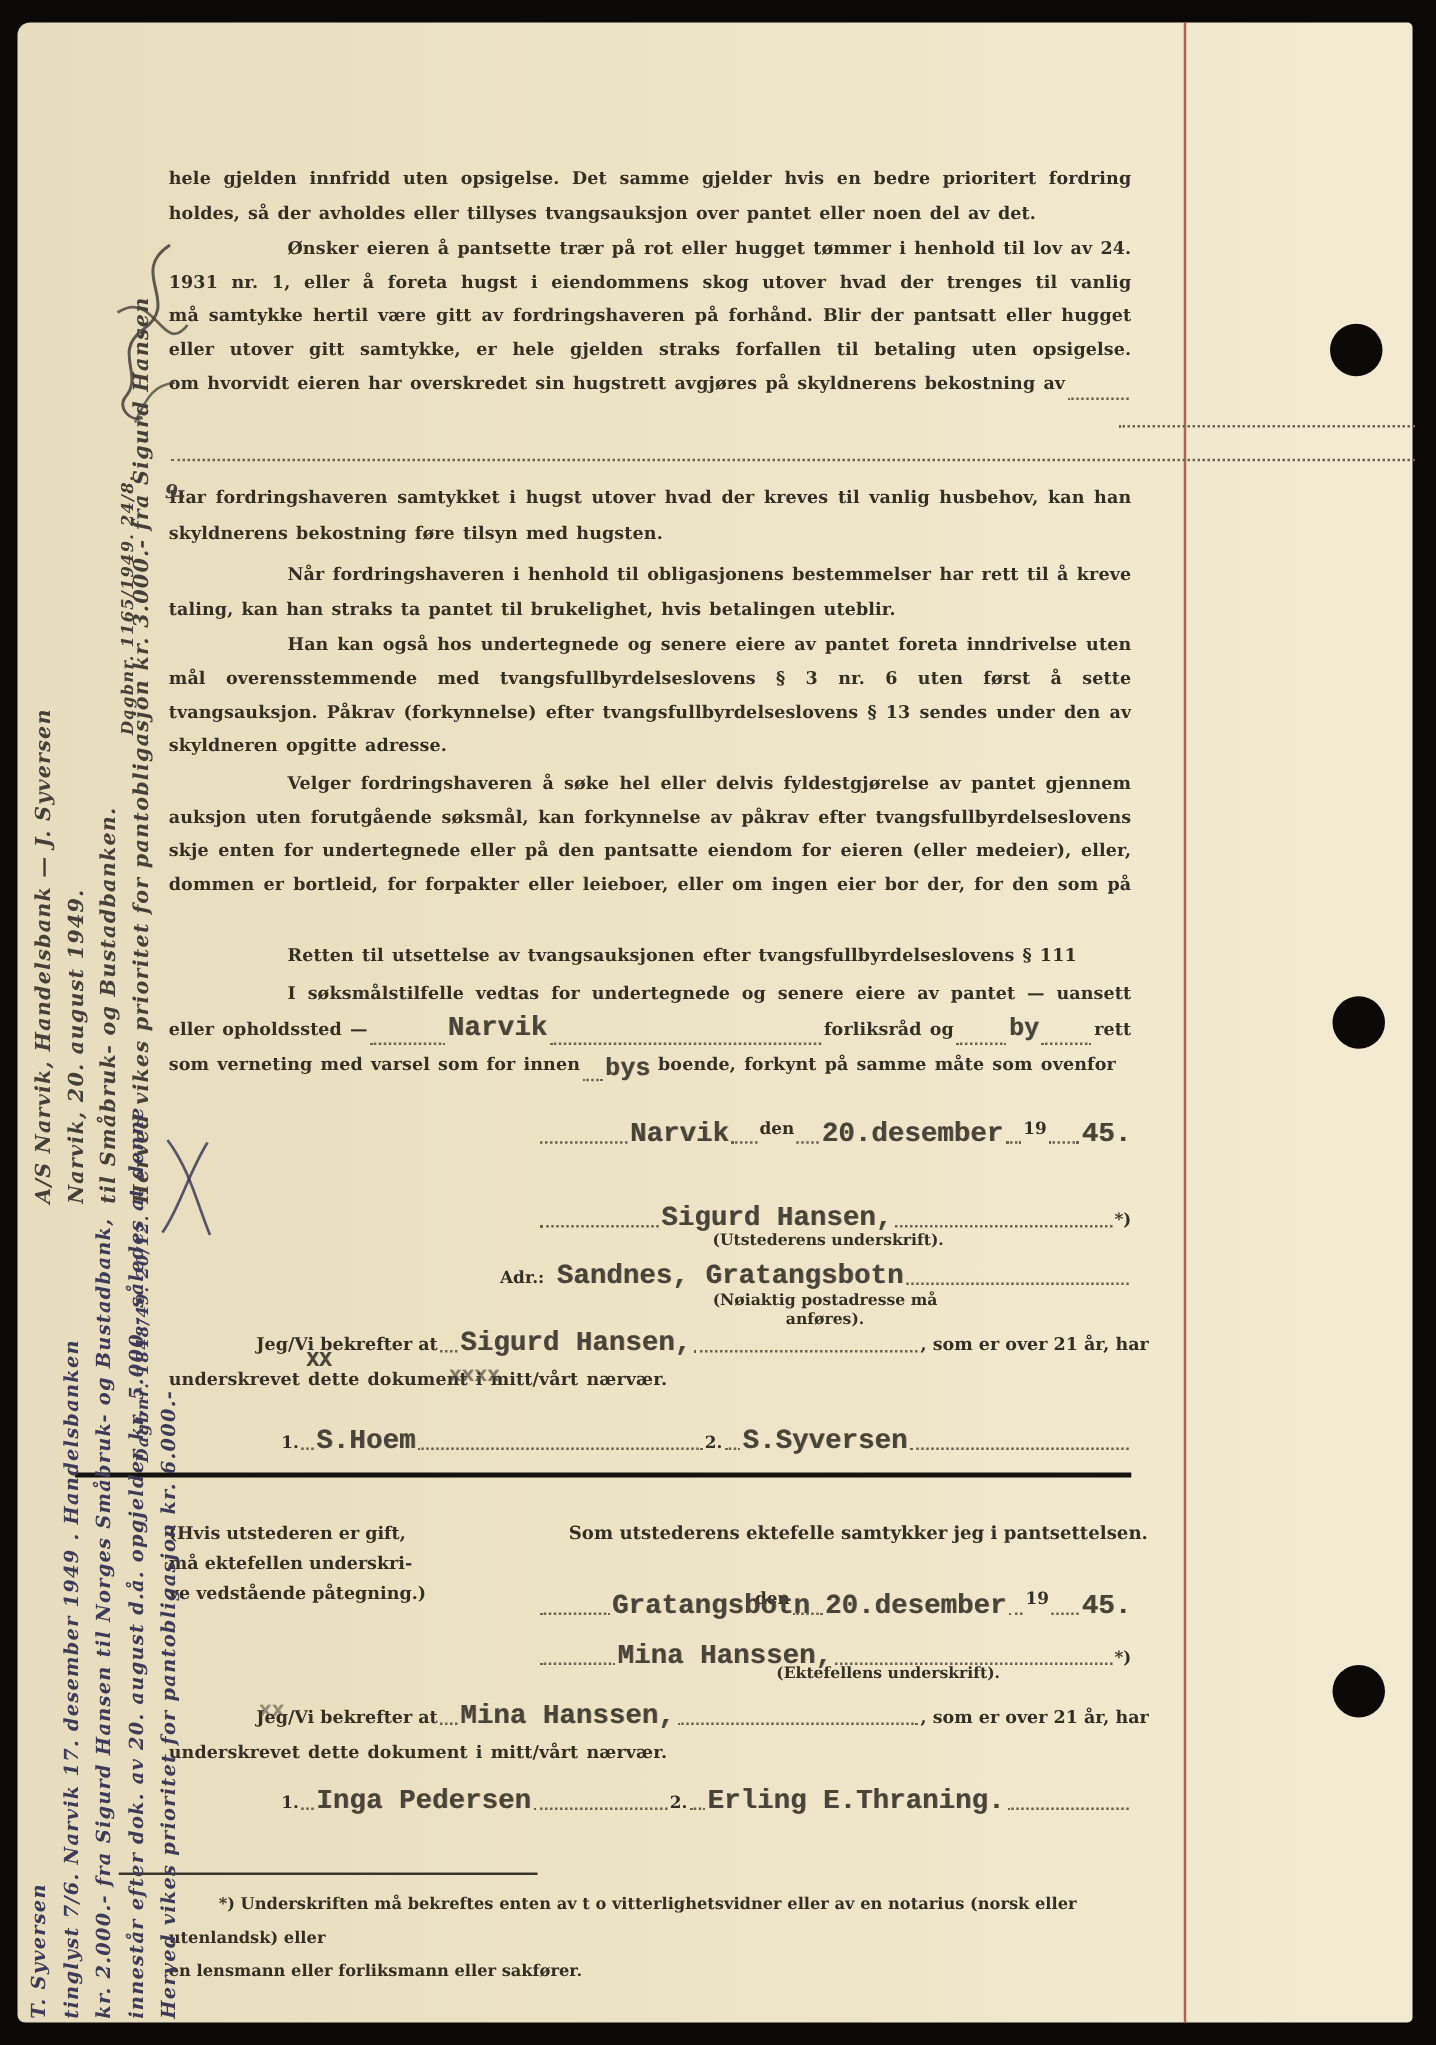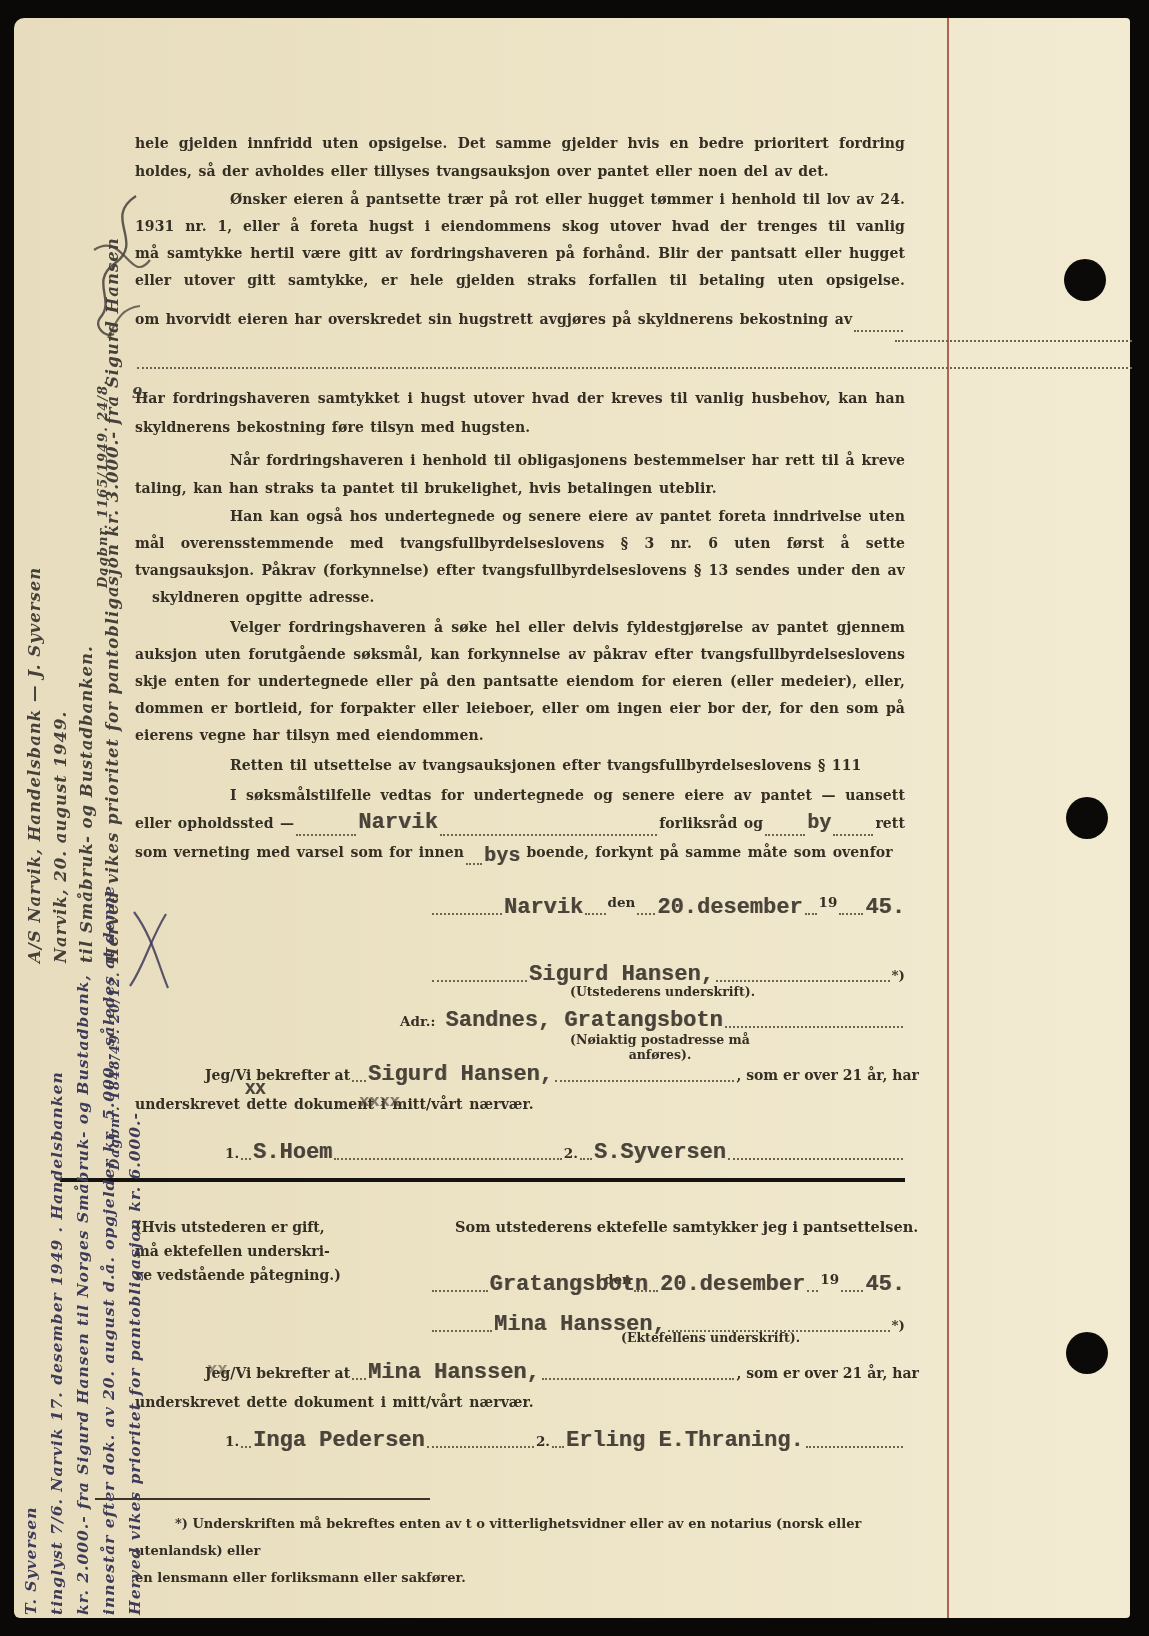--- a/index.html
+++ b/index.html
@@ -49,40 +49,39 @@
     <div class="hole" style="left:1050px;top:241px;"></div>
     <div class="hole" style="left:1052px;top:779px;"></div>
     <div class="hole" style="left:1052px;top:1314px;"></div>
 
     <div class="line" style="top:113px;">hele gjelden innfridd uten opsigelse.  Det samme gjelder hvis en bedre prioritert fordring mislig-</div>
     <div class="line left" style="top:141px;">holdes, så der avholdes eller tillyses tvangsauksjon over pantet eller noen del av det.</div>
     <div class="line ind" style="top:169px;">Ønsker eieren å pantsette trær på rot eller hugget tømmer i henhold til lov av 24. juni</div>
     <div class="line" style="top:196px;">1931 nr. 1, eller å foreta hugst i eiendommens skog utover hvad der trenges til vanlig husbehov,</div>
     <div class="line" style="top:223px;">må samtykke hertil være gitt av fordringshaveren på forhånd.  Blir der pantsatt eller hugget uten</div>
     <div class="line" style="top:250px;">eller utover gitt samtykke, er hele gjelden straks forfallen til betaling uten opsigelse.  Spørsmålet</div>
-    <div class="line flexline" style="top:277px;margin-top:12px;">
+    <div class="line flexline" style="top:277px;">
       <span>om hvorvidt eieren har overskredet sin hugstrett avgjøres på skyldnerens bekostning av</span>
       <span class="dots grow"></span>
     </div>
     <div class="dots" style="position:absolute;left:879px;top:320px;width:237px;"></div>
     <div class="dots" style="position:absolute;left:121px;top:347px;width:995px;"></div>
 
     <div class="line" style="top:368px;">Har fordringshaveren samtykket i hugst utover hvad der kreves til vanlig husbehov, kan han på</div>
     <div class="line left" style="top:397px;">skyldnerens bekostning føre tilsyn med hugsten.</div>
     <div class="line ind" style="top:430px;">Når fordringshaveren i henhold til obligasjonens bestemmelser har rett til å kreve be-</div>
     <div class="line left" style="top:458px;">taling, kan han straks ta pantet til brukelighet, hvis betalingen uteblir.</div>
     <div class="line ind" style="top:486px;">Han kan også hos undertegnede og senere eiere av pantet foreta inndrivelse uten søks-</div>
     <div class="line" style="top:513px;">mål overensstemmende med tvangsfullbyrdelseslovens § 3 nr. 6 uten først å sette eiendommen til</div>
     <div class="line" style="top:540px;">tvangsauksjon.  Påkrav (forkynnelse) efter tvangsfullbyrdelseslovens § 13 sendes under den av</div>
-    <div class="line left" style="top:567px;margin-left:17px;">skyldneren opgitte adresse.</div>
+    <div class="line left" style="top:567px;">skyldneren opgitte adresse.</div>
     <div class="line ind" style="top:597px;">Velger fordringshaveren å søke hel eller delvis fyldestgjørelse av pantet gjennem tvangs-</div>
     <div class="line" style="top:624px;">auksjon uten forutgående søksmål, kan forkynnelse av påkrav efter tvangsfullbyrdelseslovens § 109</div>
     <div class="line" style="top:651px;">skje enten for undertegnede eller på den pantsatte eiendom for eieren (eller medeier), eller, om eien-</div>
     <div class="line" style="top:678px;">dommen er bortleid, for forpakter eller leieboer, eller om ingen eier bor der, for den som på</div>
-    <div class="line left" style="top:705px;">eierens vegne har tilsyn med eiendommen.</div>
     <div class="line ind left" style="top:735px;">Retten til utsettelse av tvangsauksjonen efter tvangsfullbyrdelseslovens § 111 frafalles.</div>
     <div class="line ind" style="top:765px;">I søksmålstilfelle vedtas for undertegnede og senere eiere av pantet — uansett bopel</div>
 
     <div class="line flexline" style="top:793px;">
       <span>eller opholdssted —</span>
       <span class="dots" style="width:60px;"></span>
       <span class="tw tw-lg">Narvik</span>
       <span class="dots grow"></span>
       <span>forliksråd og</span>
       <span class="dots" style="width:40px;"></span>

